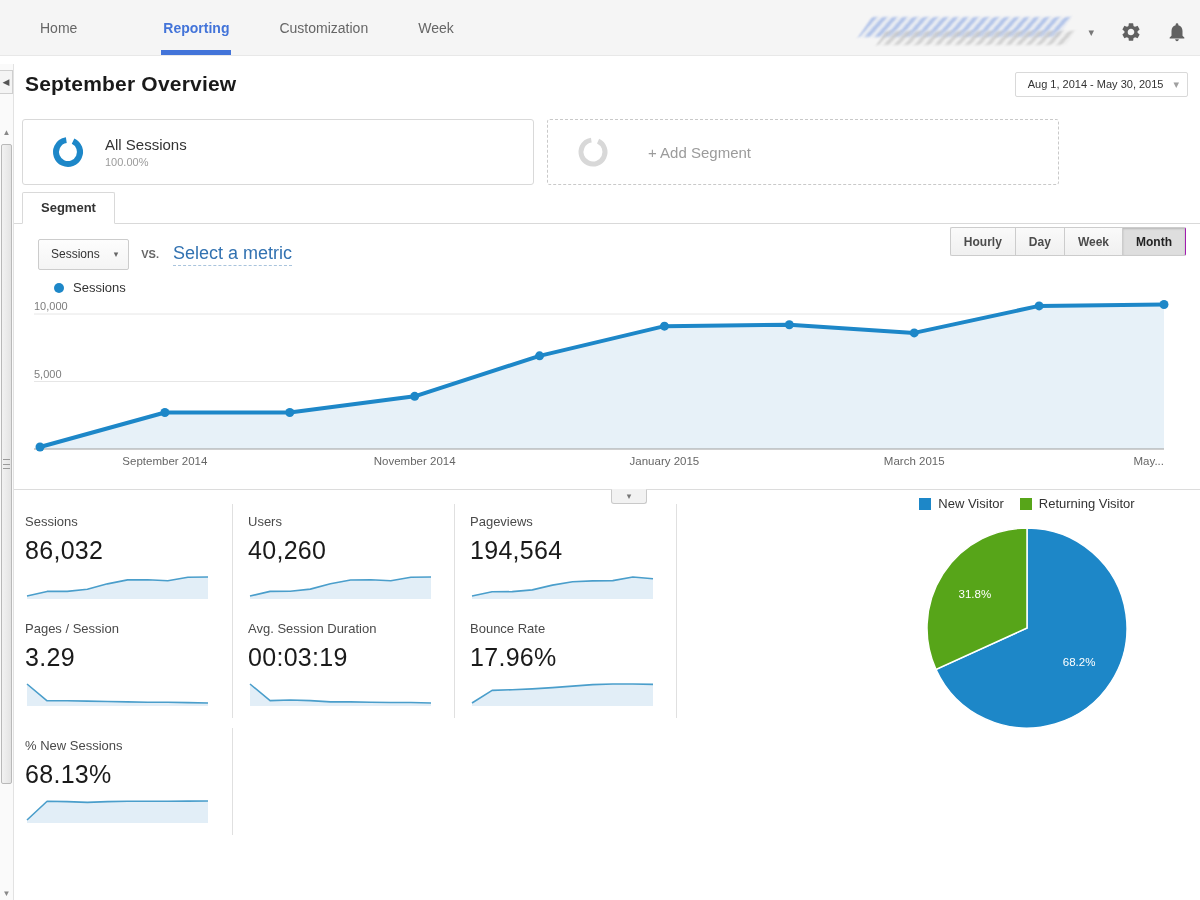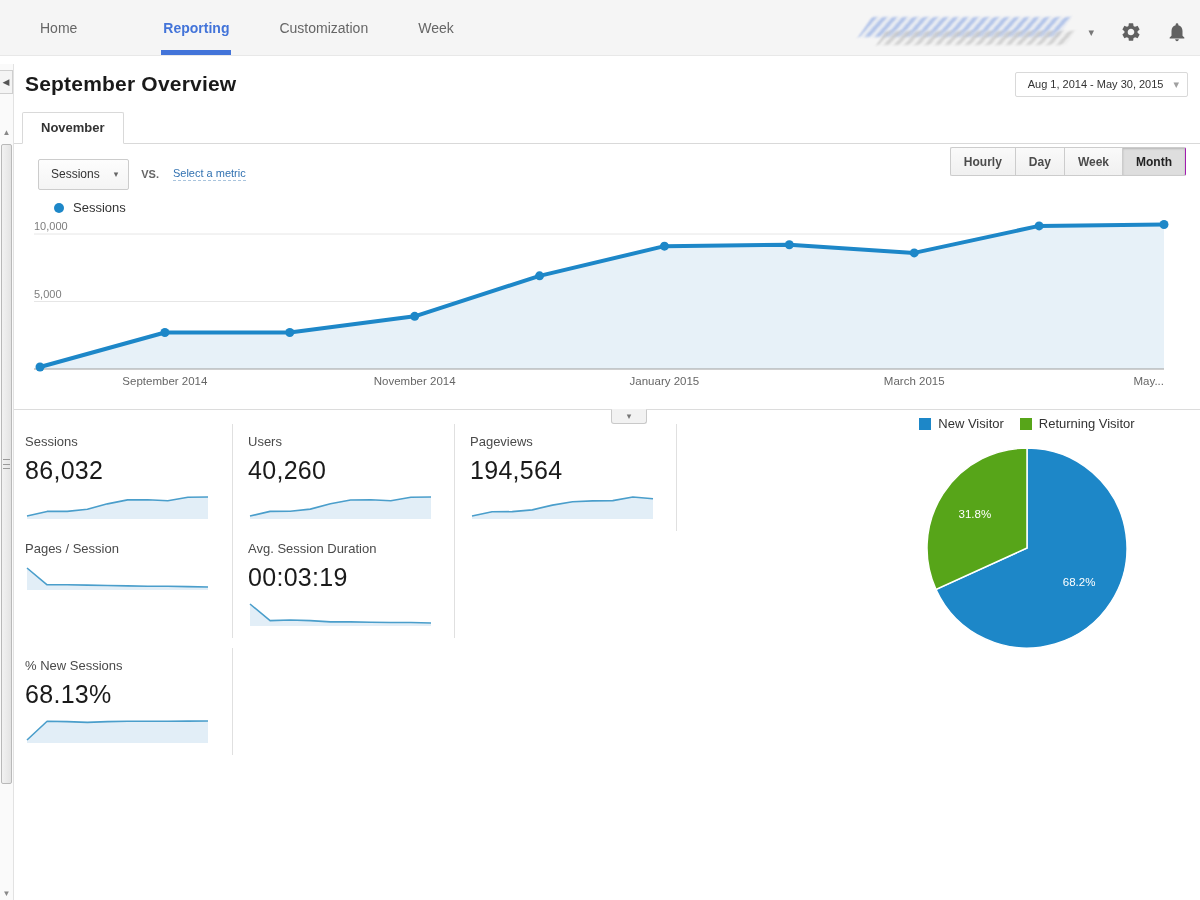--- a/index.html
+++ b/index.html
@@ -88,21 +88,21 @@
   .panel { position:relative; background:#fff; border-bottom:1px solid #dcdcdc;
     padding-bottom:12px; }
   .controls { display:flex; align-items:center; padding:14px 0 0 24px; height:46px;
     position:relative; }
   .metric-select { display:flex; align-items:center; border:1px solid #ccc;
     border-radius:2px; background:linear-gradient(#fdfdfd,#f4f4f4); height:31px;
     padding:0 10px 0 12px; cursor:pointer; }
   .metric-select .lbl { font-size:12px; color:#333; margin-right:14px; }
   .metric-select .car { font-size:9px; color:#666; }
   .vs { font-size:11px; font-weight:bold; color:#666; margin:0 14px 0 12px; }
-  .select-metric { font-size:11px; color:#3272b1; cursor:pointer;
+  .select-metric { font-size:18px; color:#3272b1; cursor:pointer;
     border-bottom:1px dashed #a9c4dd; padding-bottom:1px; }
   .granularity { position:absolute; right:14px; top:3px; display:flex; }
   .gran-btn { font-size:12px; font-weight:bold; color:#4c4c4c; border:1px solid #ccc;
     border-right:none; background:linear-gradient(#fafafa,#f0f0f0); height:29px;
     padding:0 13px; display:flex; align-items:center; cursor:pointer; }
   .gran-btn:first-child { border-radius:2px 0 0 2px; }
   .gran-btn:last-child { border-right:1px solid #a21caf; border-radius:0 2px 2px 0; }
   .gran-btn.active { background:#dedede; box-shadow:inset 0 1px 2px rgba(0,0,0,.18);
     color:#222; }
   .chart-legend { display:flex; align-items:center; margin:10px 0 4px 40px; }
@@ -177,23 +177,44 @@
 
   <div class="page-header">
     <div class="page-title">September Overview</div>
     <div class="date-box">
       <span class="date-text">Aug 1, 2014 - May 30, 2015</span>
       <span class="date-caret">▾</span>
     </div>
   </div>
 
 
+  <div class="segments">
+    <div class="segment-card">
+      <span class="seg-ring">
+        <svg width="34" height="34" viewBox="0 0 34 34">
+            <circle cx="17" cy="17" r="12" fill="none" stroke="#1d87c8" stroke-width="6" stroke-dasharray="68 8" transform="rotate(-65 17 17)"></circle>
+          </svg>
+      </span>
+      <span class="seg-texts">
+        <div class="seg-name">All Sessions</div>
+        <div class="seg-pct">100.00%</div>
+      </span>
+    </div>
+    <div class="segment-card dashed">
+      <span class="seg-ring">
+        <svg width="34" height="34" viewBox="0 0 34 34">
+            <circle cx="17" cy="17" r="12" fill="none" stroke="#d8d8d8" stroke-width="5" stroke-dasharray="68 8" transform="rotate(-65 17 17)"></circle>
+          </svg>
+      </span>
+      <span class="add-seg-label">+ Add Segment</span>
+    </div>
+  </div>
 
   <div class="tabbar">
-    <div class="tab">November</div>
+    <div class="tab">Segment</div>
   </div>
 
   <div class="panel">
     <div class="controls">
       <div class="metric-select">
         <span class="lbl">Sessions</span>
         <span class="car">▾</span>
       </div>
       <span class="vs">VS.</span>
       <span class="select-metric">Select a metric</span>
@@ -258,31 +279,40 @@
         <div class="m-value">194,564</div>
         <svg class="m-spark" width="185" height="26">
             <path d="M2,23 L22.11111111111111,18.808823529411764 L42.22222222222222,18.641176470588235 L62.333333333333336,16.852941176470587 L82.44444444444444,12.102941176470589 L102.55555555555556,8.75 L122.66666666666667,7.911764705882353 L142.77777777777777,7.632352941176471 L162.88888888888889,4 L183,5.6764705882352935 L183,26 L2,26 Z" fill="#e2eef7"></path>
             <path d="M2,23 L22.11111111111111,18.808823529411764 L42.22222222222222,18.641176470588235 L62.333333333333336,16.852941176470587 L82.44444444444444,12.102941176470589 L102.55555555555556,8.75 L122.66666666666667,7.911764705882353 L142.77777777777777,7.632352941176471 L162.88888888888889,4 L183,5.6764705882352935" fill="none" stroke="#4a9ecb" stroke-width="1.6" stroke-linejoin="round"></path>
           </svg>
       </div>
     </div>
     <div class="mrow">
       <div class="mcell">
         <div class="m-label">Pages / Session</div>
+        <div class="m-value">3.29</div>
         <svg class="m-spark" width="185" height="26">
             <path d="M2,4 L22.11111111111111,20.80769230769231 L42.22222222222222,20.80769230769231 L62.333333333333336,21.173076923076923 L82.44444444444444,21.538461538461537 L102.55555555555556,21.903846153846153 L122.66666666666667,22.26923076923077 L142.77777777777777,22.26923076923077 L162.88888888888889,22.634615384615387 L183,23 L183,26 L2,26 Z" fill="#e2eef7"></path>
             <path d="M2,4 L22.11111111111111,20.80769230769231 L42.22222222222222,20.80769230769231 L62.333333333333336,21.173076923076923 L82.44444444444444,21.538461538461537 L102.55555555555556,21.903846153846153 L122.66666666666667,22.26923076923077 L142.77777777777777,22.26923076923077 L162.88888888888889,22.634615384615387 L183,23" fill="none" stroke="#4a9ecb" stroke-width="1.6" stroke-linejoin="round"></path>
           </svg>
       </div>
       <div class="mcell">
         <div class="m-label">Avg. Session Duration</div>
         <div class="m-value">00:03:19</div>
         <svg class="m-spark" width="185" height="26">
             <path d="M2,4 L22.11111111111111,20.655844155844157 L42.22222222222222,20.038961038961038 L62.333333333333336,20.655844155844157 L82.44444444444444,21.88961038961039 L102.55555555555556,21.88961038961039 L122.66666666666667,22.25974025974026 L142.77777777777777,22.506493506493506 L162.88888888888889,22.506493506493506 L183,23 L183,26 L2,26 Z" fill="#e2eef7"></path>
             <path d="M2,4 L22.11111111111111,20.655844155844157 L42.22222222222222,20.038961038961038 L62.333333333333336,20.655844155844157 L82.44444444444444,21.88961038961039 L102.55555555555556,21.88961038961039 L122.66666666666667,22.25974025974026 L142.77777777777777,22.506493506493506 L162.88888888888889,22.506493506493506 L183,23" fill="none" stroke="#4a9ecb" stroke-width="1.6" stroke-linejoin="round"></path>
+          </svg>
+      </div>
+      <div class="mcell">
+        <div class="m-label">Bounce Rate</div>
+        <div class="m-value">17.96%</div>
+        <svg class="m-spark" width="185" height="26">
+            <path d="M2,23 L22.11111111111111,10.333333333333334 L42.22222222222222,9.7 L62.333333333333336,8.855555555555558 L82.44444444444444,7.588888888888887 L102.55555555555556,6.111111111111111 L122.66666666666667,4.633333333333336 L142.77777777777777,4 L162.88888888888889,4 L183,4.422222222222221 L183,26 L2,26 Z" fill="#e2eef7"></path>
+            <path d="M2,23 L22.11111111111111,10.333333333333334 L42.22222222222222,9.7 L62.333333333333336,8.855555555555558 L82.44444444444444,7.588888888888887 L102.55555555555556,6.111111111111111 L122.66666666666667,4.633333333333336 L142.77777777777777,4 L162.88888888888889,4 L183,4.422222222222221" fill="none" stroke="#4a9ecb" stroke-width="1.6" stroke-linejoin="round"></path>
           </svg>
       </div>
     </div>
     <div class="mrow" style="margin-top:10px">
       <div class="mcell">
         <div class="m-label">% New Sessions</div>
         <div class="m-value">68.13%</div>
         <svg class="m-spark" width="185" height="26">
             <path d="M2,23 L22.11111111111111,4.234567901234566 L42.22222222222222,4.625514403292179 L62.333333333333336,5.407407407407405 L82.44444444444444,4.625514403292179 L102.55555555555556,4.234567901234566 L122.66666666666667,4.234567901234566 L142.77777777777777,4.234567901234566 L162.88888888888889,4.07818930041152 L183,4 L183,26 L2,26 Z" fill="#e2eef7"></path>
             <path d="M2,23 L22.11111111111111,4.234567901234566 L42.22222222222222,4.625514403292179 L62.333333333333336,5.407407407407405 L82.44444444444444,4.625514403292179 L102.55555555555556,4.234567901234566 L122.66666666666667,4.234567901234566 L142.77777777777777,4.234567901234566 L162.88888888888889,4.07818930041152 L183,4" fill="none" stroke="#4a9ecb" stroke-width="1.6" stroke-linejoin="round"></path>

